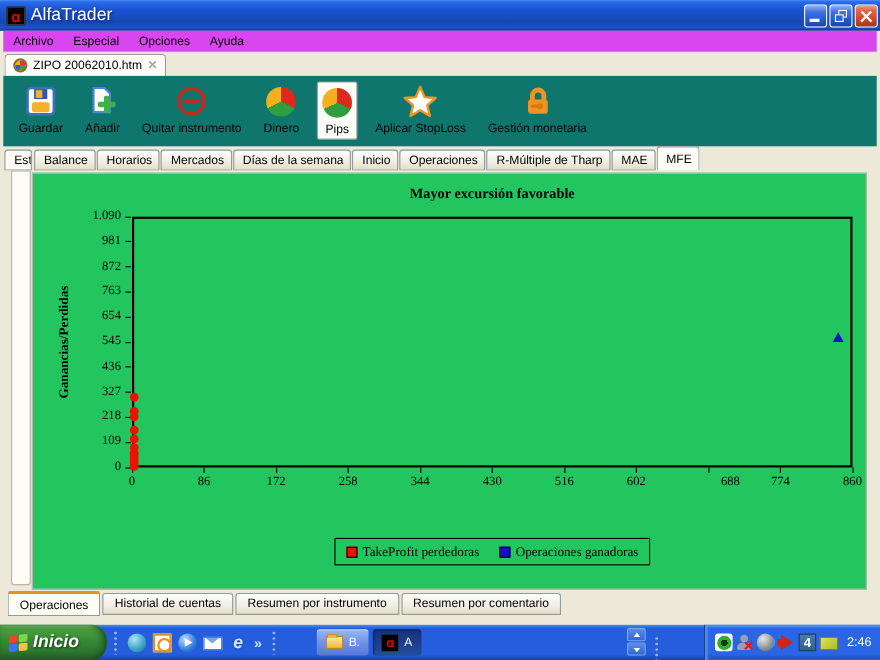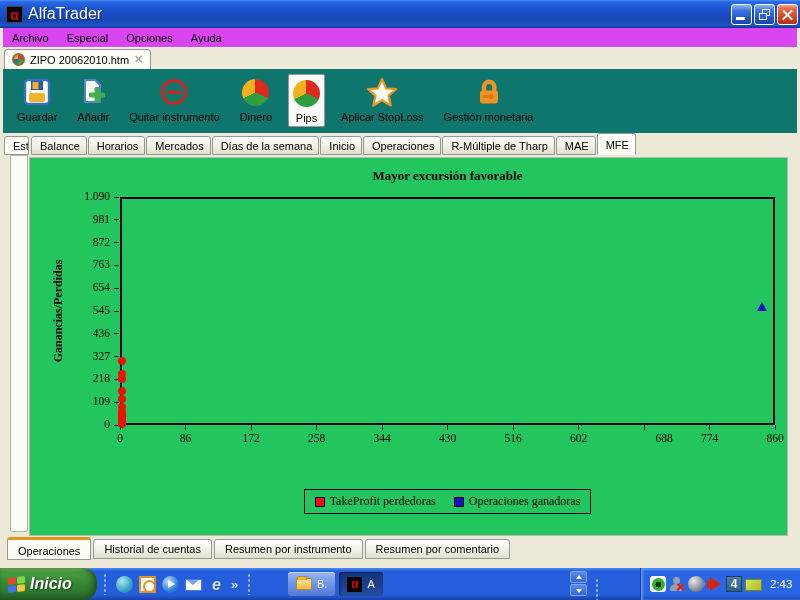--- a/index.html
+++ b/index.html
@@ -387,17 +387,17 @@
           <div class="redx1"></div>
           <div class="redx2"></div>
         </div>
       <div class="tray-ic orb"></div>
       <div class="tray-ic">
           <div class="horn-body"></div>
           <div class="horn-cone"></div>
         </div>
       <div class="tray-ic badge4">4</div>
       <div class="gcard"></div>
-      <div class="tray-clock">2:43</div>
+      <div class="tray-clock">2:46</div>
     </div>
   </div>
 
 </div>
 
 </body></html>

